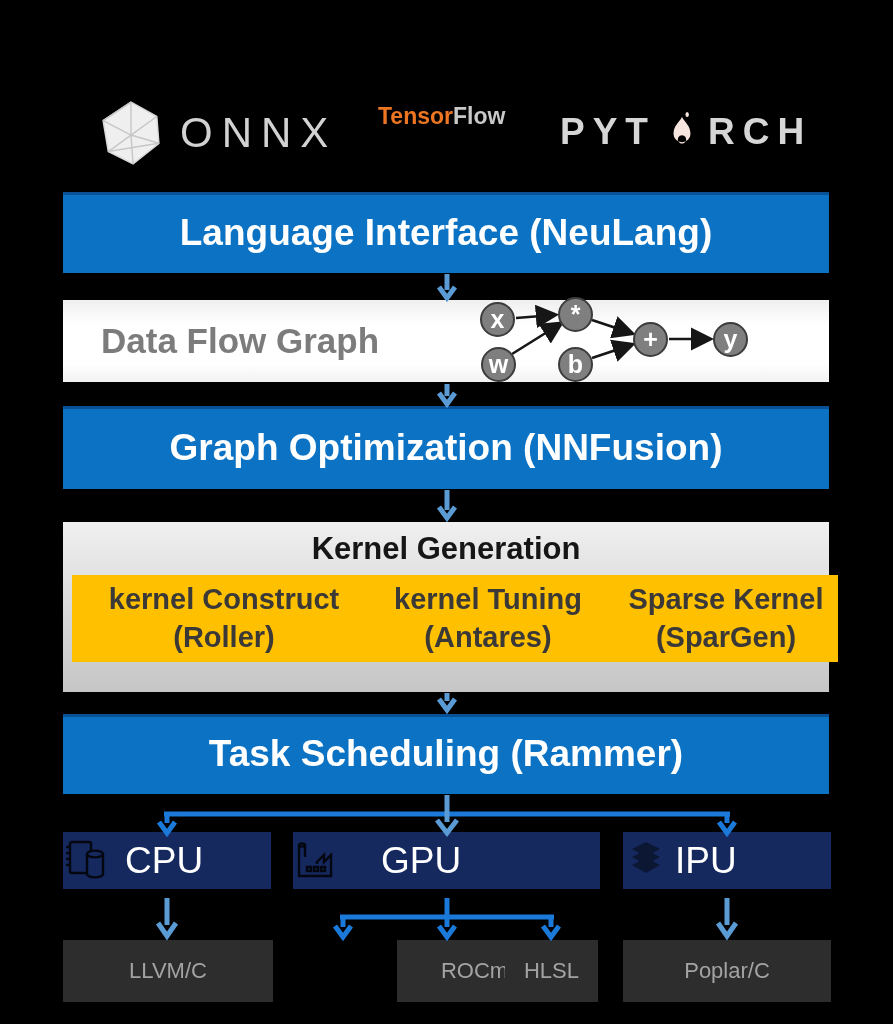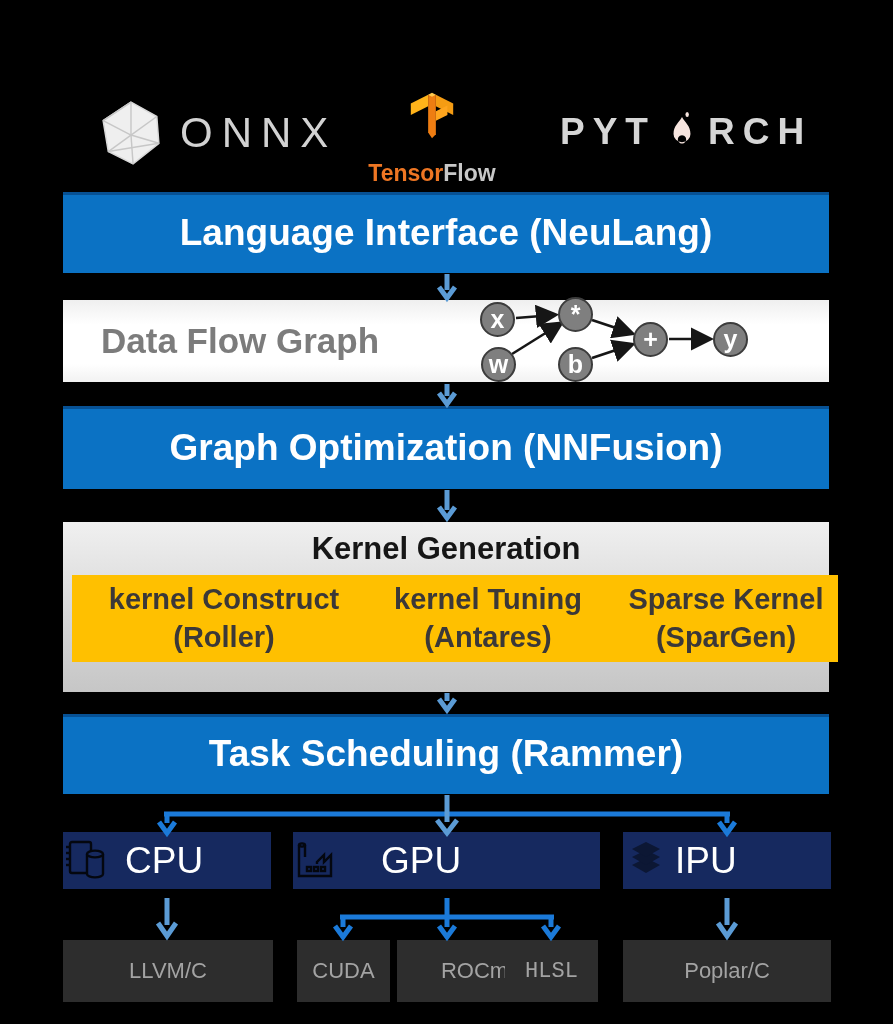--- a/index.html
+++ b/index.html
@@ -4,21 +4,21 @@
 <style>
   html,body{margin:0;padding:0;background:#000;}
   #canvas{
     position:relative;width:893px;height:1024px;background:var(--background,#000);
     font-family:"Liberation Sans",sans-serif;overflow:hidden;margin-top:44px;
   }
   
   .logo{position:absolute;display:flex;align-items:center;}
   #onnx-logo{left:100px;top:56px;gap:18px;}
   #onnx-logo .onnx-text{font-size:42px;font-weight:300;letter-spacing:9px;color:var(--logo-text-gray);}
-  #tf-logo{left:362px;top:44px;width:140px;flex-direction:column;gap:16px;}
+  #tf-logo{left:362px;top:44px;width:140px;gap:16px;}
   #tf-logo .tf-text{font-size:23px;font-weight:700;letter-spacing:0;}
   #tf-logo .tf-tensor{color:var(--tensorflow-orange);}
   #tf-logo .tf-flow{color:#c8c8c8;}
   #pytorch-logo{left:560px;top:66px;gap:10px;}
   #pytorch-logo .pt-text{font-size:37px;font-weight:700;letter-spacing:8px;color:#d6d6d6;}
   
   .bar{
     position:absolute;left:63px;width:766px;display:flex;align-items:center;justify-content:center;
     box-sizing:border-box;
   }
@@ -76,21 +76,21 @@
   .hw-icon .fill-navy{fill:var(--hardware-navy);}
   .hw-icon .fill-dark{fill:#0c1734;}
   .backend-box{
     position:absolute;top:896px;height:62px;background:var(--backend-gray);
     display:flex;align-items:center;justify-content:center;
     color:#a3a3a3;font-size:22px;font-weight:500;
   }
   #be-llvm{left:63px;width:210px;}
   #be-cuda{left:297px;width:93px;}
   #be-rocm{left:397px;width:95px;padding-left:30px;}
-  #be-hlsl{left:505px;width:93px;font-family:Liberation Mono, monospace;}
+  #be-hlsl{left:505px;width:93px;}
   #be-poplar{left:623px;width:208px;}
   
   #arrows{position:absolute;inset:0;width:100%;height:100%;pointer-events:none;z-index:2;}
   #arrows .al{stroke:var(--arrow-light-blue);stroke-width:5;fill:none;}
   #arrows .ab{stroke:var(--arrow-bright-blue);stroke-width:5;fill:none;}
   
   .onnx-shape{fill:#efefef;stroke:#d9d9d9;stroke-width:1.5;}
   .onnx-wire{stroke:#c7c7c7;stroke-width:1.4;}
 </style>
 </head>
@@ -219,23 +219,20 @@
       <polygon class="fill-dark" points="23,20 37,27 23,35 9,27"></polygon>
       <polygon class="fill-dark" points="23,12 37,19 23,27 9,19"></polygon>
       <polygon class="fill-dark" points="23,4 37,11 23,19 9,11"></polygon>
     </svg>
     <span>IPU</span>
   </div>
 
   <div class="backend-box" id="be-llvm">
       <span>LLVM/C</span>
     </div>
-  <div class="backend-box" id="be-cuda">
-      <span>CUDA</span>
-    </div>
   <div class="backend-box" id="be-rocm">
       <span>ROCm</span>
     </div>
   <div class="backend-box" id="be-hlsl">
       <span>HLSL</span>
     </div>
   <div class="backend-box" id="be-poplar">
       <span>Poplar/C</span>
     </div>
 

